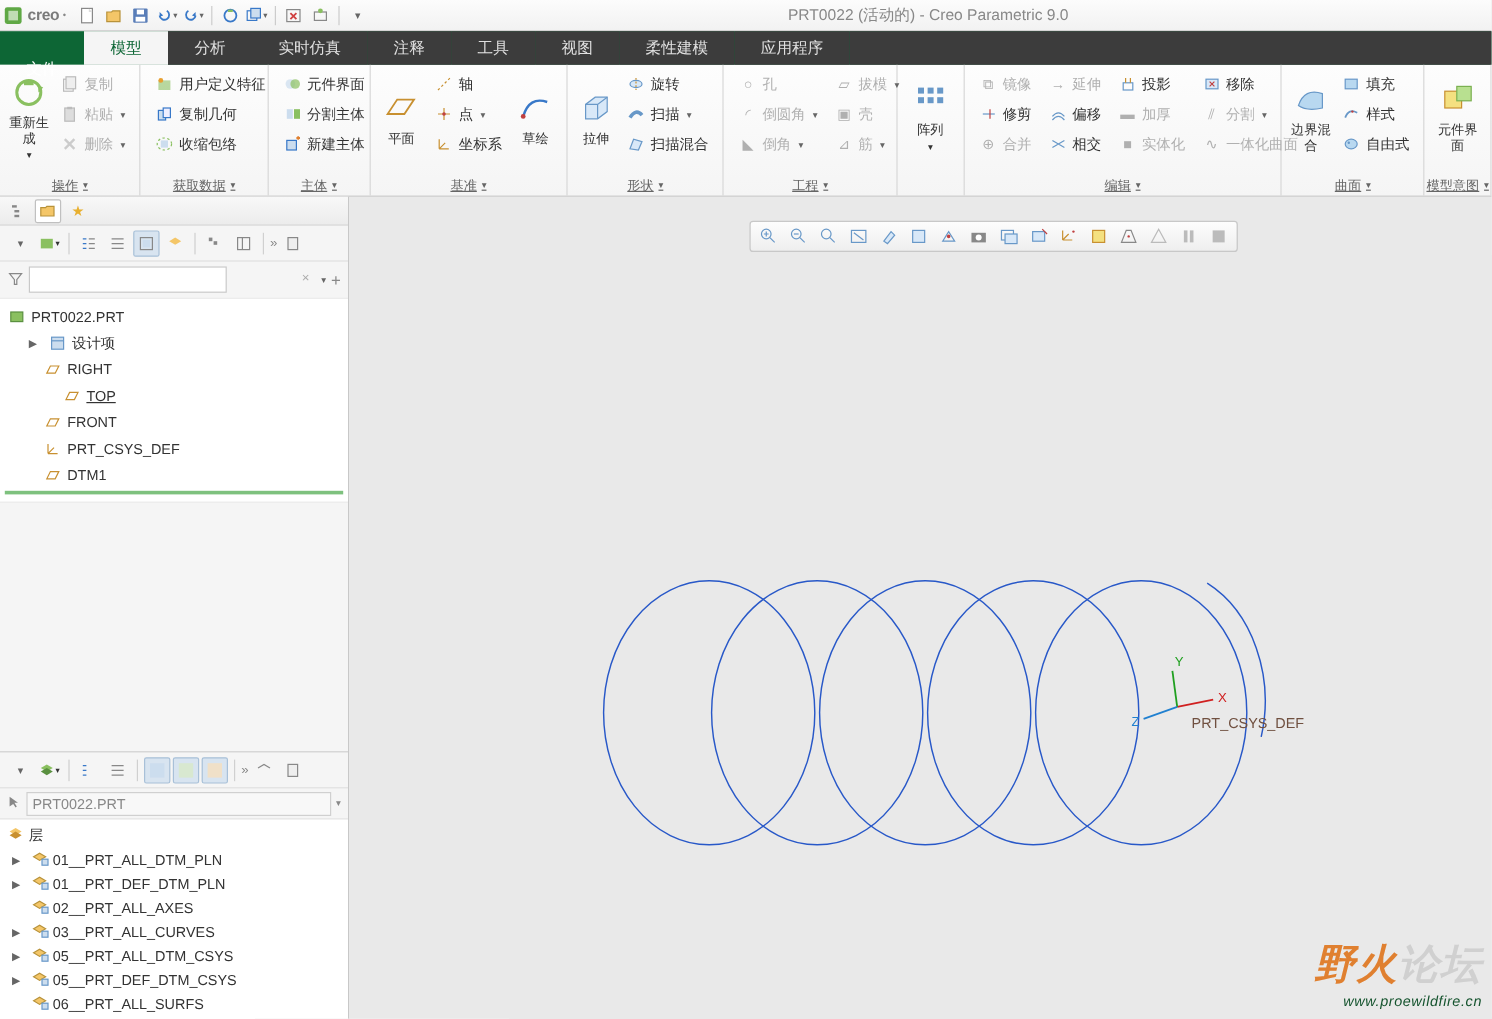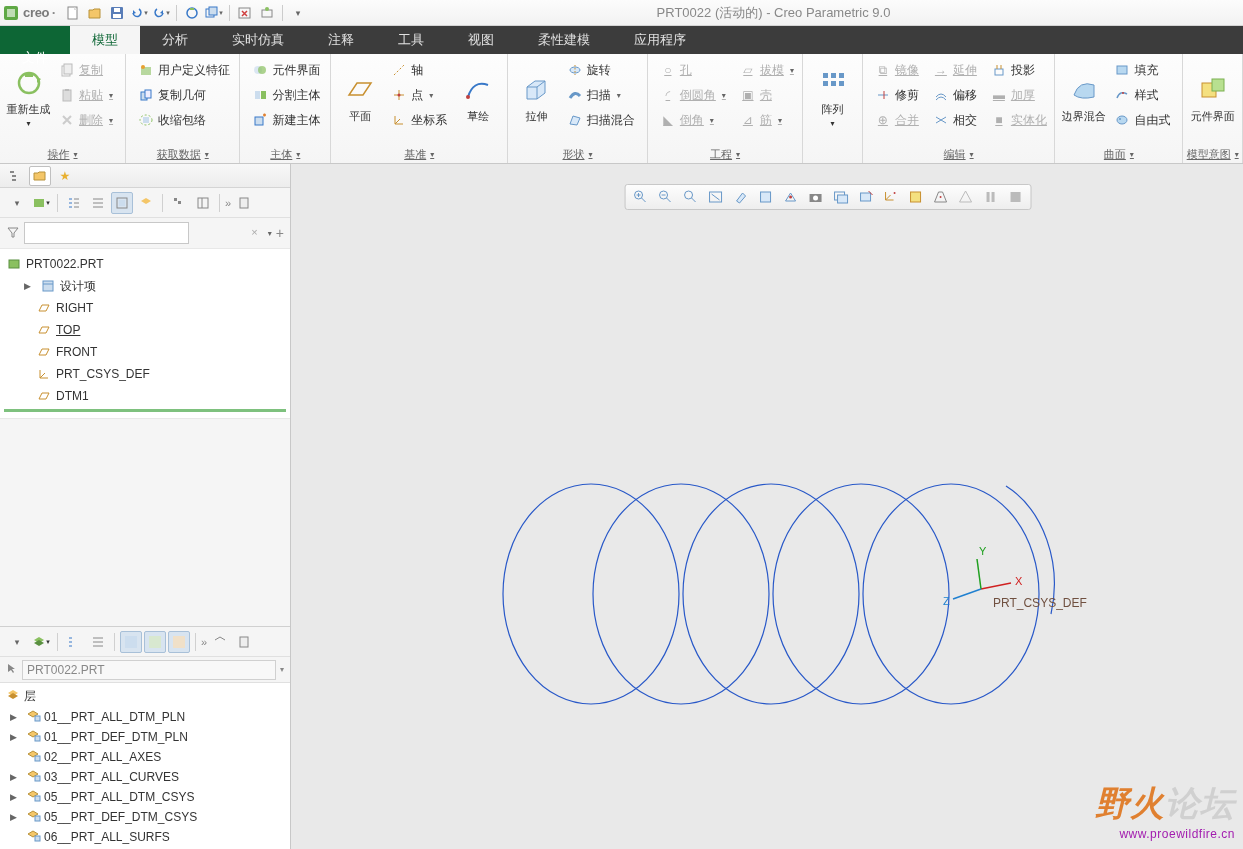--- a/index.html
+++ b/index.html
@@ -26,21 +26,21 @@
 
 .ribbon { height: 110px; background: linear-gradient(#fdfdfd,#f5f5f5); border-bottom:1px solid #c8c8c8; display:flex; }
 .group { border-right:1px solid #d8d8d8; display:flex; flex-direction:column; min-width:50px; }
 .group-body { flex:1; display:flex; align-items:flex-start; padding:4px 6px 2px; gap:2px; }
 .group-title { height:18px; text-align:left; font-size:11px; color:#666; display:flex; align-items:center; justify-content:center; gap:2px;text-decoration:underline; }
 .bigbtn { display:flex; flex-direction:column; align-items:center; justify-content:center; width:48px; height:80px; border-radius:3px; cursor:pointer; }
 .bigbtn .ic { width:32px; height:32px; display:flex; align-items:center; justify-content:center; }
 .bigbtn .lbl { font-size:11px; margin-top:4px; text-align:center; line-height:13px; }
 .col { display:flex; flex-direction:column; gap:1px; }
 .smbtn { display:flex; align-items:center; height:24px; padding:0 6px; gap:4px; border-radius:2px; cursor:pointer; white-space:nowrap; font-size:12px; }
-.smbtn.disabled { color:#b0b0b0;text-decoration:underline; }
+.smbtn.disabled { color:#b0b0b0; }
 .smbtn .ic { width:16px; height:16px; display:flex; align-items:center; justify-content:center; }
 .drop::after { content:"▾"; font-size:8px; color:#666; margin-left:2px; }
 
 
 .workspace { display:flex; height: calc(849px - 26px - 28px - 110px); }
 .leftpanel { width:291px; background:#f5f5f5; border-right:1px solid #c8c8c8; display:flex; flex-direction:column; }
 .lp-tabs { height:24px; background:linear-gradient(#f8f8f8,#ececec); border-bottom:1px solid #d4d4d4; display:flex; align-items:center; padding:0 4px; gap:3px; }
 .lp-tab { width:22px; height:20px; display:flex; align-items:center; justify-content:center; border-radius:2px; }
 .lp-tab.active { background:#fff; border:1px solid #c0c0c0; }
 .lp-toolbar { height:30px; display:flex; align-items:center; padding:0 6px; gap:2px; border-bottom:1px solid #e0e0e0; }
@@ -65,21 +65,21 @@
 .layer-row { display:flex; align-items:center; height:20px; padding-left:10px; gap:4px; font-size:12px; }
 .layer-row .arrow { width:12px; color:#666; font-size:9px; }
 
 
 .gfx { flex:1; background:#e9e9e9; position:relative; }
 .view-toolbar { position:absolute; top:20px; left:50%; transform:translateX(-35%); height:26px; background:linear-gradient(#fdfdfd,#eee); border:1px solid #c8c8c8; border-radius:3px; display:flex; align-items:center; padding:0 3px; gap:1px; }
 .vt-btn { width:24px; height:22px; display:flex; align-items:center; justify-content:center; border-radius:2px; }
 .watermark { position:absolute; right:8px; bottom:8px; text-align:right; }
 .watermark .big { font-size:34px; color:#d0d0d0; font-weight:bold; font-style:italic; letter-spacing:1px; }
 .watermark .flame { color:#e08030; }
-.watermark .url { font-size:12px; color:#a21caf; letter-spacing:0.5px; }
+.watermark .url { font-size:12px; color:#14532d; font-style:italic; letter-spacing:0.5px; }
 
 svg { overflow:visible; }
 </style>
 </head>
 <body>
 
 <div class="titlebar">
   <div class="logo-group">
     <svg width="14" height="14">
         <rect width="14" height="14" fill="#5fa845" rx="2"></rect>
@@ -488,20 +488,39 @@
           </div>
         <div class="smbtn disabled">
             <span class="ic">▬</span>
             <span>加厚</span>
           </div>
         <div class="smbtn disabled">
             <span class="ic">■</span>
             <span>实体化</span>
           </div>
       </div>
+      <div class="col">
+        <div class="smbtn">
+            <span class="ic">
+              <svg width="14" height="14">
+                <rect x="2" y="3" width="10" height="8" fill="#d8e8f8" stroke="#6898c8"></rect>
+                <path d="M5 5 L9 9 M9 5 L5 9" stroke="#c04040"></path>
+              </svg>
+            </span>
+            <span>移除</span>
+          </div>
+        <div class="smbtn disabled drop">
+            <span class="ic">⫽</span>
+            <span>分割</span>
+          </div>
+        <div class="smbtn disabled">
+            <span class="ic">∿</span>
+            <span>一体化曲面</span>
+          </div>
+      </div>
     </div>
     <div class="group-title drop">编辑</div>
   </div>
 
   <div class="group">
     <div class="group-body">
       <div class="bigbtn">
         <div class="ic">
             <svg width="30" height="30">
               <path d="M5 20 Q10 5 25 10 L25 22 Q12 25 5 20 Z" fill="#b8d8f0" stroke="#6898c8"></path>
@@ -664,21 +683,21 @@
       </div>
       <div id="tree-items">
           <div class="tree-row child" style="padding-left: 36px;">
             <span class="ic">
               <svg width="14" height="14">
                 <path d="M2 10 L9 10 L12 4 L5 4 Z" fill="none" stroke="#c89030"></path>
               </svg>
             </span>
             <span class="txt">RIGHT</span>
           </div>
-          <div class="tree-row child" style="padding-left: 36px; text-decoration: underline;">
+          <div class="tree-row child" style="padding-left: 52px; text-decoration: underline;">
             <span class="ic">
               <svg width="14" height="14">
                 <path d="M2 10 L9 10 L12 4 L5 4 Z" fill="none" stroke="#c89030"></path>
               </svg>
             </span>
             <span class="txt">TOP</span>
           </div>
           <div class="tree-row child" style="padding-left: 36px;">
             <span class="ic">
               <svg width="14" height="14">

